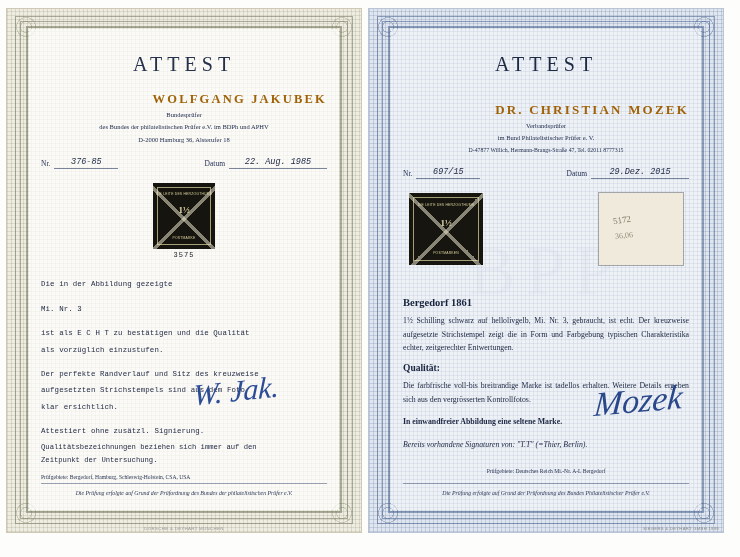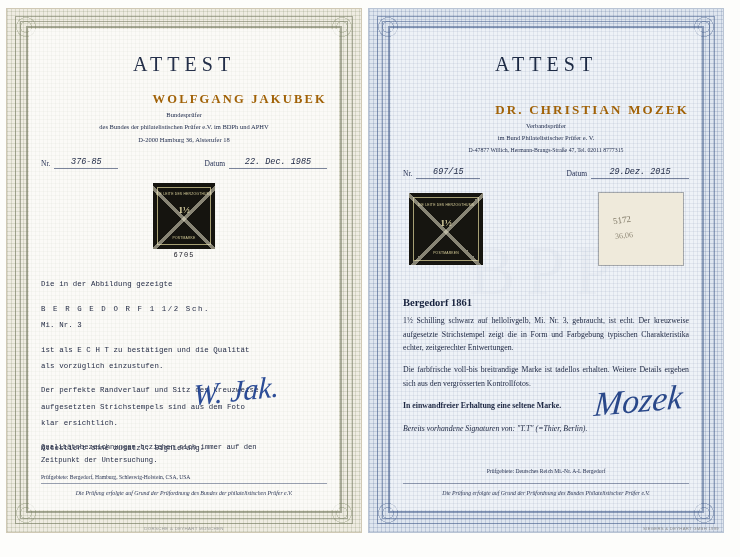--- a/index.html
+++ b/index.html
@@ -422,41 +422,40 @@
 
       <div class="rowfields">
         <div class="line">
           <div class="fieldgrp">
             <span class="lbl">Nr.</span>
             <span class="underline">376-85</span>
           </div>
           <div class="grow"></div>
           <div class="fieldgrp wide">
             <span class="lbl">Datum</span>
-            <span class="underline">22. Dec. 1985</span>
+            <span class="underline">22. Aug. 1985</span>
           </div>
         </div>
       </div>
 
       <div class="stamp-wrap">
         <div>
           <div class="stamp-L">
             <div class="stamp-inner"></div>
             <div class="stamp-txt" style="top:9px">DIE LEITE DES HERZOGTHUMS</div>
             <div class="stamp-val" style="top:22px">1½</div>
             <div class="stamp-txt" style="bottom:9px">POSTMARKE</div>
             <div class="stamp-cross"></div>
           </div>
-          <div class="photo-num">6705</div>
+          <div class="photo-num">3575</div>
         </div>
       </div>
 
       <div class="body-left">
         <p>Die in der Abbildung gezeigte</p>
-        <p class="sp" style="margin-bottom:2px">B E R G E D O R F    1 1/2 Sch.</p>
         <p>Mi. Nr. 3</p>
         <p style="margin-bottom:2px">ist als E C H T zu bestätigen und die Qualität</p>
         <p>als vorzüglich einzustufen.</p>
         <p style="margin-bottom:2px">Der perfekte Randverlauf und Sitz des kreuzweise</p>
         <p style="margin-bottom:2px">aufgesetzten Strichstempels sind aus dem Foto</p>
         <p>klar ersichtlich.</p>
         <p>Attestiert ohne zusätzl. Signierung.</p>
       </div>
 
       <div class="sig-area">
@@ -524,26 +523,27 @@
           <div class="pencil-note2">36,06</div>
         </div>
       </div>
 
       <div class="head-r">Bergedorf 1861</div>
 
       <div class="body-right">
         <p>1½ Schilling schwarz auf hellolivgelb, Mi. Nr. 3, gebraucht, ist echt. Der kreuzweise aufgesetzte Strichstempel zeigt die in Form und Farbgebung typischen Charakteristika echter, zeitgerechter Entwertungen.</p>
       </div>
 
+      <div class="sect-head">Qualität:</div>
       <div class="body-right">
         <p>Die farbfrische voll-bis breitrandige Marke ist tadellos erhalten. Weitere Details ergeben sich aus den vergrösserten Kontrollfotos.</p>
       </div>
 
       <div class="body-right" style="margin-top:2px">
-        <p style="font-weight:700">In einwandfreier Erhaltung eine seltene Marke.</p>
+        <p style="font-weight:700">In einwandfreier Abbildung eine seltene Marke.</p>
         <p style="font-style:italic">Bereits vorhandene Signaturen von: "T.T" (=Thier, Berlin).</p>
       </div>
 
       <div class="sig-area">
         <div class="sig sig-right">Mozek</div>
       </div>
 
       <div class="foot-pruef">Prüfgebiete: Deutsches Reich Mi.-Nr. A-L Bergedorf</div>
       <div class="foot-rule"></div>
       <div class="foot-last">Die Prüfung erfolgte auf Grund der Prüfordnung des Bundes Philatelistischer Prüfer e.V.</div>

